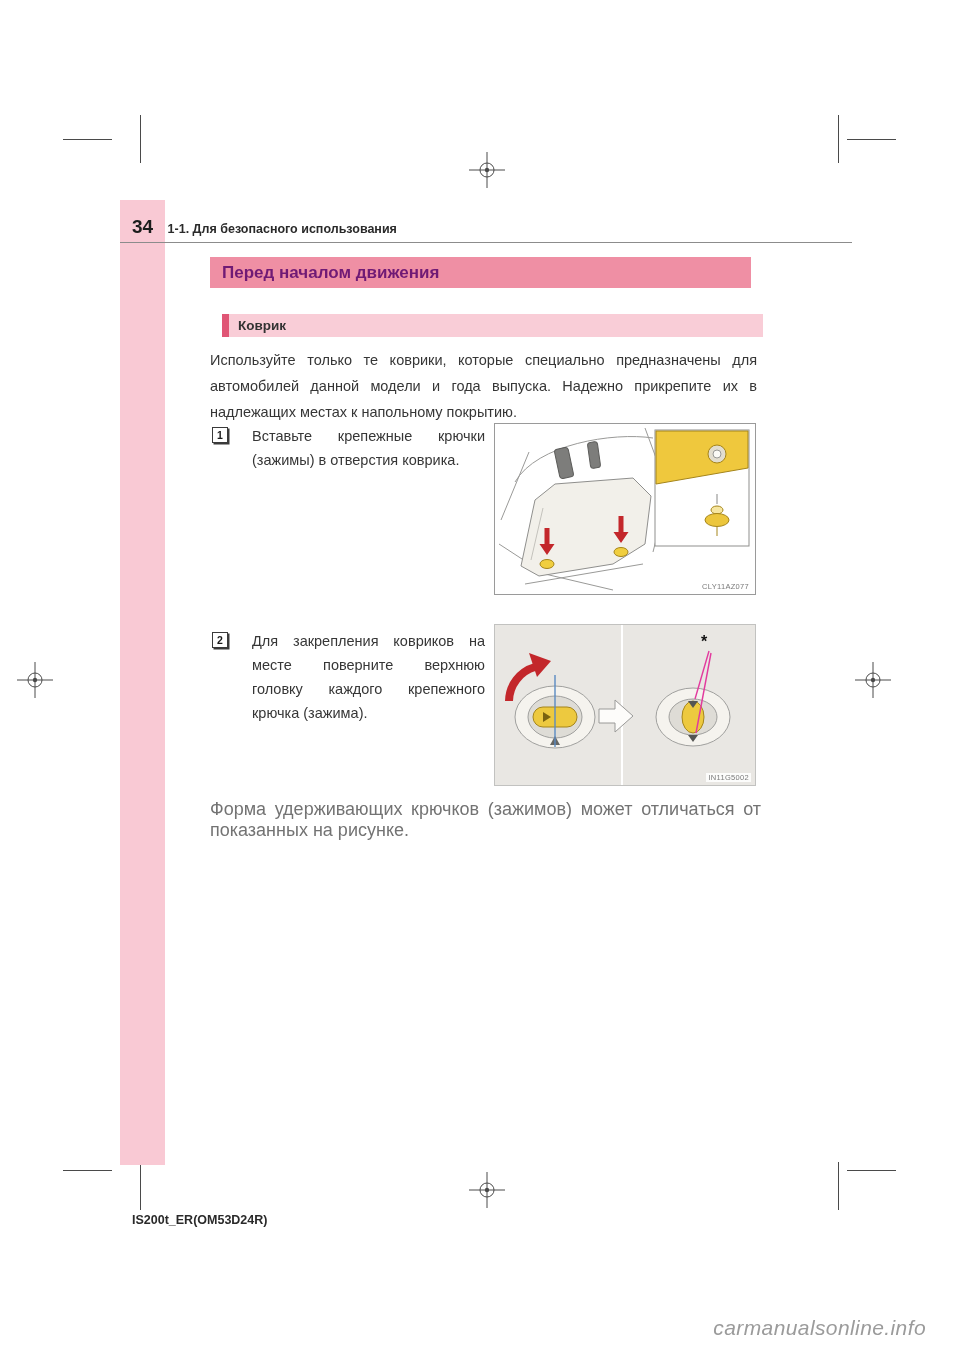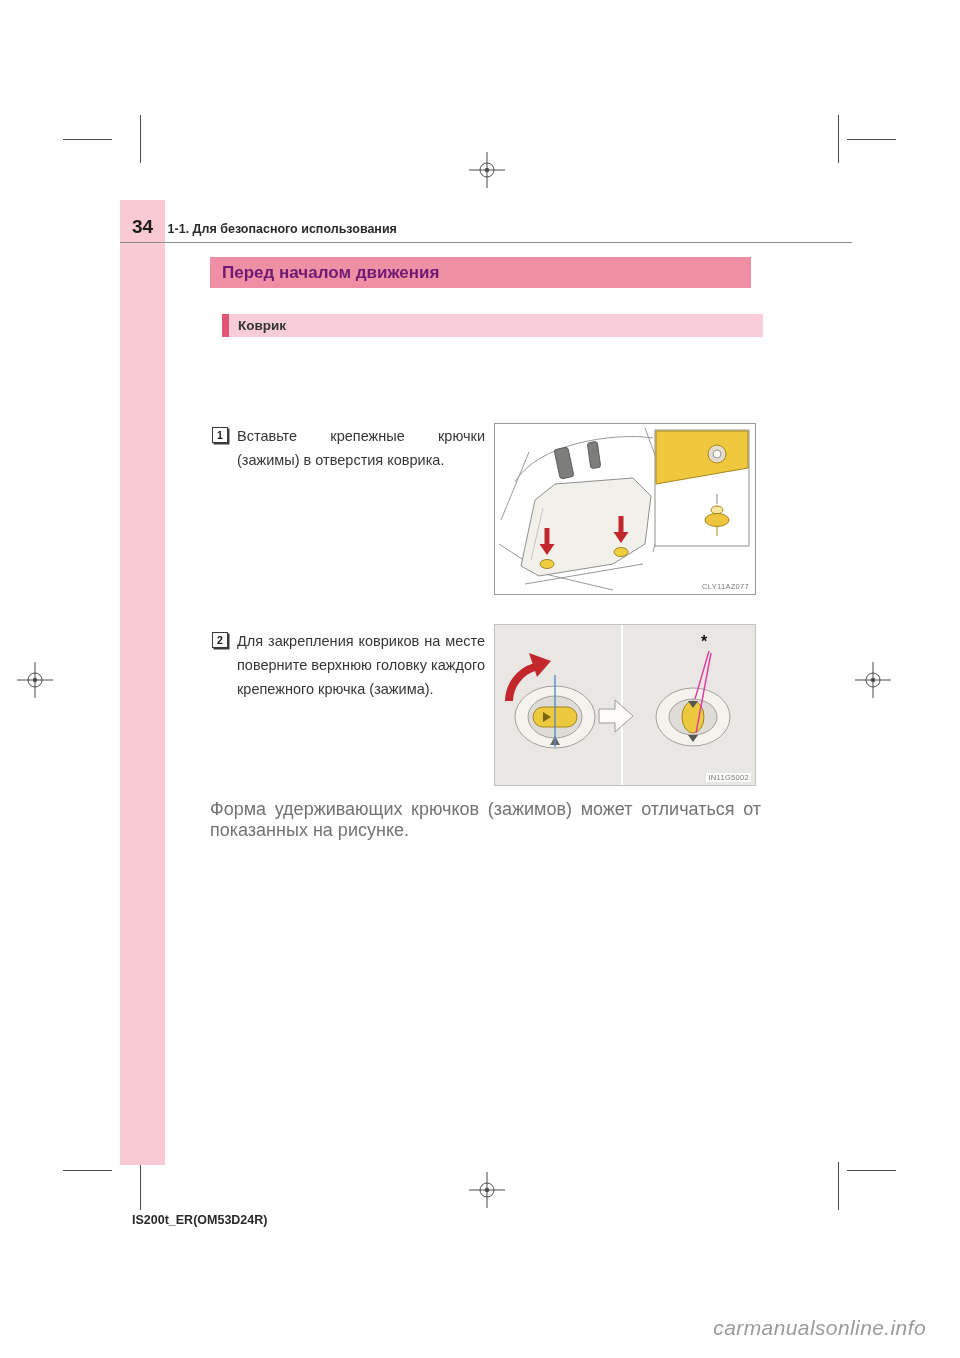--- a/index.html
+++ b/index.html
@@ -36,21 +36,21 @@
   .topictitle { font-size:13.5px; font-weight:bold; color:#333; padding-left:9px; }
 
   .intro { position:absolute; left:210px; top:347px; width:547px;
            font-size:14.5px; line-height:26px; color:#363636; text-align:justify; }
 
   .step { position:absolute; display:flex; align-items:flex-start; }
   .stepnum { flex:0 0 auto; width:16px; height:16px; border:1px solid #3a3a3a;
              box-shadow:1.5px 1.5px 0 #3a3a3a; background:#fff;
              font-size:10.5px; font-weight:bold; color:#1a1a1a; text-align:center;
              line-height:14px; margin-top:3px; }
-  .steptext { flex:1; margin-left:9px; font-size:14.5px; line-height:24px;
+  .steptext { flex:1; margin-left:24px; font-size:14.5px; line-height:24px;
               color:#363636; text-align:justify; }
 
   .figure { position:absolute; background:#fff; }
   .fig1 { left:494px; top:423px; width:262px; height:172px; border:1px solid #9a9a9a; }
   .fig2 { left:494px; top:624px; width:262px; height:162px; border:1px solid #c2c2c0; }
   .figcap { position:absolute; right:4px; bottom:3px; font-size:7.5px; color:#7a7a7a;
             letter-spacing:0.3px; background:rgba(255,255,255,0.85); padding:0 2px;margin-top:34px; }
   .figstar { position:absolute; left:206px; top:8px; font-size:16px; font-weight:bold;
              color:#111; }
 
@@ -115,20 +115,21 @@
 
   <div class="titlebar">
     <span>Перед началом движения</span>
   </div>
 
   <div class="topicbar">
     <span class="accent"></span>
     <span class="topictitle">Коврик</span>
   </div>
 
+  <p class="intro">Используйте только те коврики, которые специально предназначены для автомобилей данной модели и года выпуска. Надежно прикрепите их в надлежащих местах к напольному покрытию.</p>
 
   <div class="step" style="left:212px;top:424px;width:273px">
     <span class="stepnum">1</span>
     <span class="steptext">Вставьте крепежные крючки (зажимы) в отверстия коврика.</span>
   </div>
 
   <div class="figure fig1">
     <svg width="260" height="170" viewBox="0 0 260 170">
 
       <g stroke="#9a9a98" fill="none" stroke-width="1">

